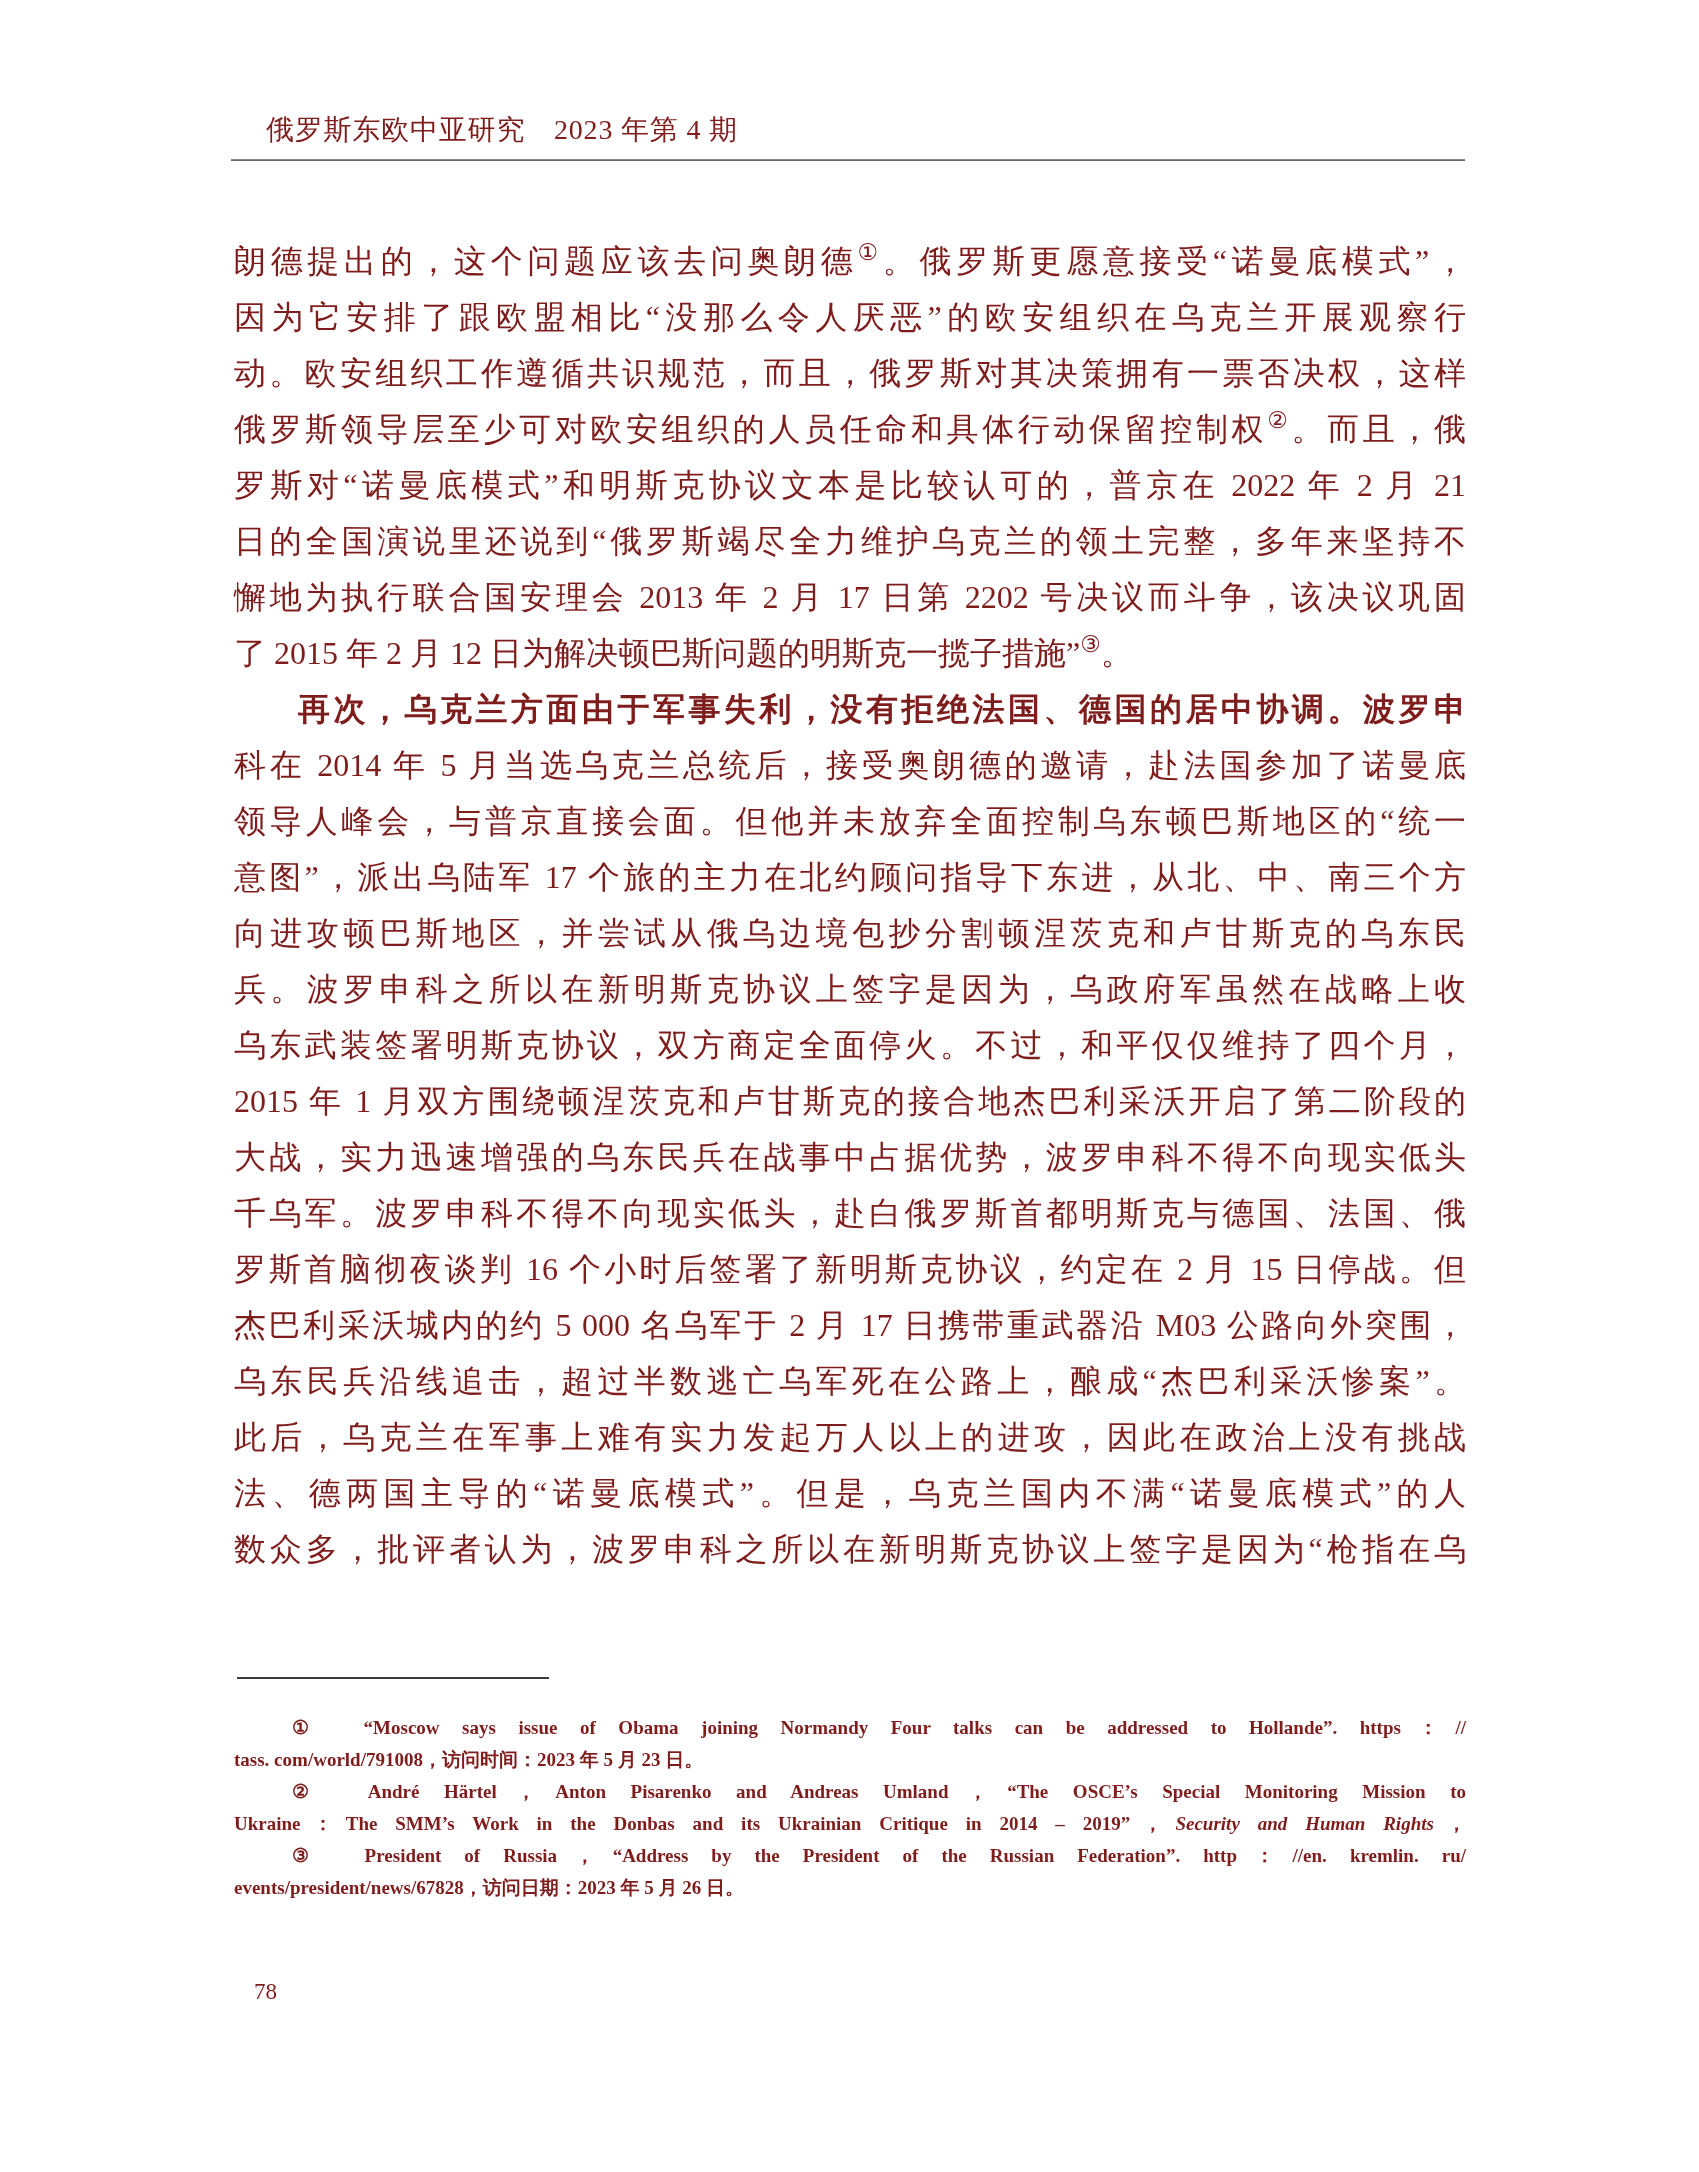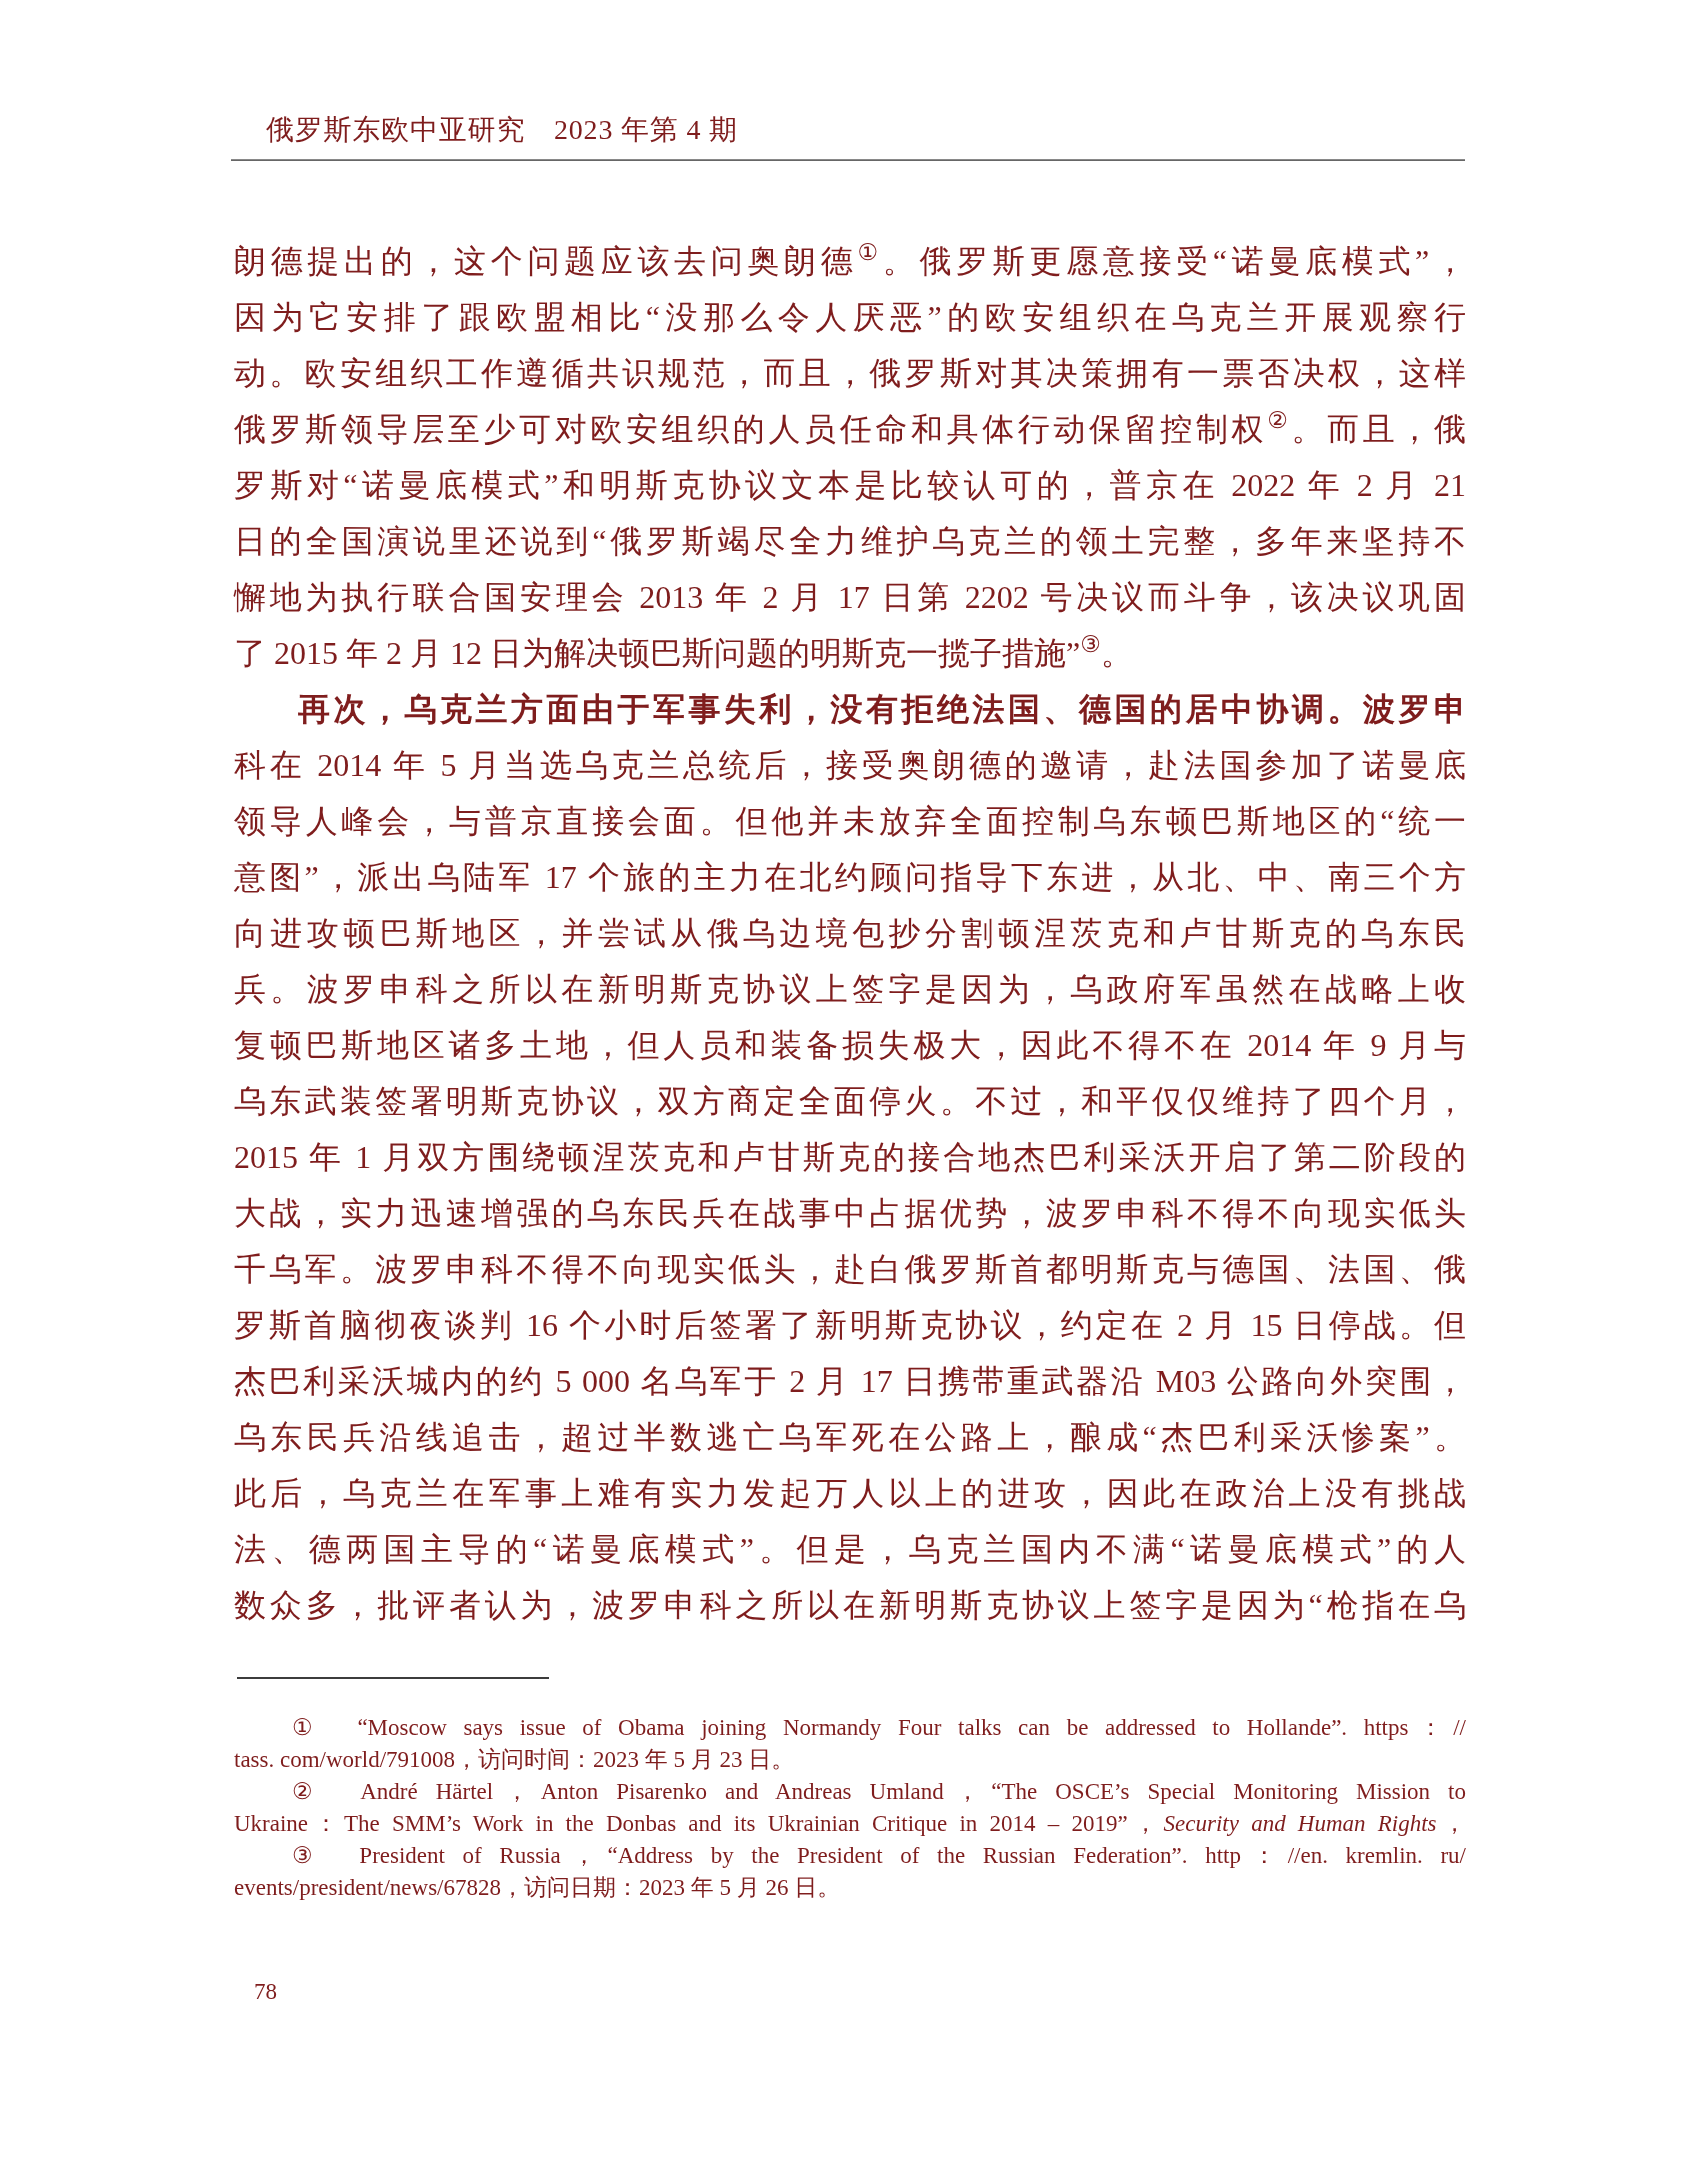--- a/index.html
+++ b/index.html
@@ -56,21 +56,22 @@
     top: 1677px;
     width: 312px;
     height: 1.6px;
     background: #3c3c3c;
   }
   .footnotes {
     position: absolute;
     left: 234px;
     top: 1712px;
     width: 1232px;
-    font-size: 23px;
+    font-size: 19px;
+    font-weight: bold;
   }
   .fn-line {
     line-height: 32px;
     text-align: justify;
   }
   .fn-line.first { text-indent: 58px; }
   .fn-line.just { text-align-last: justify; }
   .fn-line .it { font-style: italic; }
   .page-number {
     position: absolute;
@@ -96,21 +97,20 @@
     <div class="body-line">罗斯对“诺曼底模式”和明斯克协议文本是比较认可的，普京在 2022 年 2 月 21</div>
     <div class="body-line">日的全国演说里还说到“俄罗斯竭尽全力维护乌克兰的领土完整，多年来坚持不</div>
     <div class="body-line">懈地为执行联合国安理会 2013 年 2 月 17 日第 2202 号决议而斗争，该决议巩固</div>
     <div class="body-line no-just">了 2015 年 2 月 12 日为解决顿巴斯问题的明斯克一揽子措施”<sup class="circ">③</sup>。</div>
     <div class="body-line indent">再次，乌克兰方面由于军事失利，没有拒绝法国、德国的居中协调。波罗申</div>
     <div class="body-line">科在 2014 年 5 月当选乌克兰总统后，接受奥朗德的邀请，赴法国参加了诺曼底</div>
     <div class="body-line">领导人峰会，与普京直接会面。但他并未放弃全面控制乌东顿巴斯地区的“统一</div>
     <div class="body-line">意图”，派出乌陆军 17 个旅的主力在北约顾问指导下东进，从北、中、南三个方</div>
     <div class="body-line">向进攻顿巴斯地区，并尝试从俄乌边境包抄分割顿涅茨克和卢甘斯克的乌东民</div>
     <div class="body-line">兵。波罗申科之所以在新明斯克协议上签字是因为，乌政府军虽然在战略上收</div>
-    <div class="body-line">复顿巴斯地区诸多土地，但人员和装备损失极大，因此不得不在 2014 年 9 月与</div>
     <div class="body-line">乌东武装签署明斯克协议，双方商定全面停火。不过，和平仅仅维持了四个月，</div>
     <div class="body-line">2015 年 1 月双方围绕顿涅茨克和卢甘斯克的接合地杰巴利采沃开启了第二阶段的</div>
     <div class="body-line">大战，实力迅速增强的乌东民兵在战事中占据优势，波罗申科不得不向现实低头</div>
     <div class="body-line">千乌军。波罗申科不得不向现实低头，赴白俄罗斯首都明斯克与德国、法国、俄</div>
     <div class="body-line">罗斯首脑彻夜谈判 16 个小时后签署了新明斯克协议，约定在 2 月 15 日停战。但</div>
     <div class="body-line">杰巴利采沃城内的约 5 000 名乌军于 2 月 17 日携带重武器沿 M03 公路向外突围，</div>
     <div class="body-line">乌东民兵沿线追击，超过半数逃亡乌军死在公路上，酿成“杰巴利采沃惨案”。</div>
     <div class="body-line">此后，乌克兰在军事上难有实力发起万人以上的进攻，因此在政治上没有挑战</div>
     <div class="body-line">法、德两国主导的“诺曼底模式”。但是，乌克兰国内不满“诺曼底模式”的人</div>
     <div class="body-line">数众多，批评者认为，波罗申科之所以在新明斯克协议上签字是因为“枪指在乌</div>

